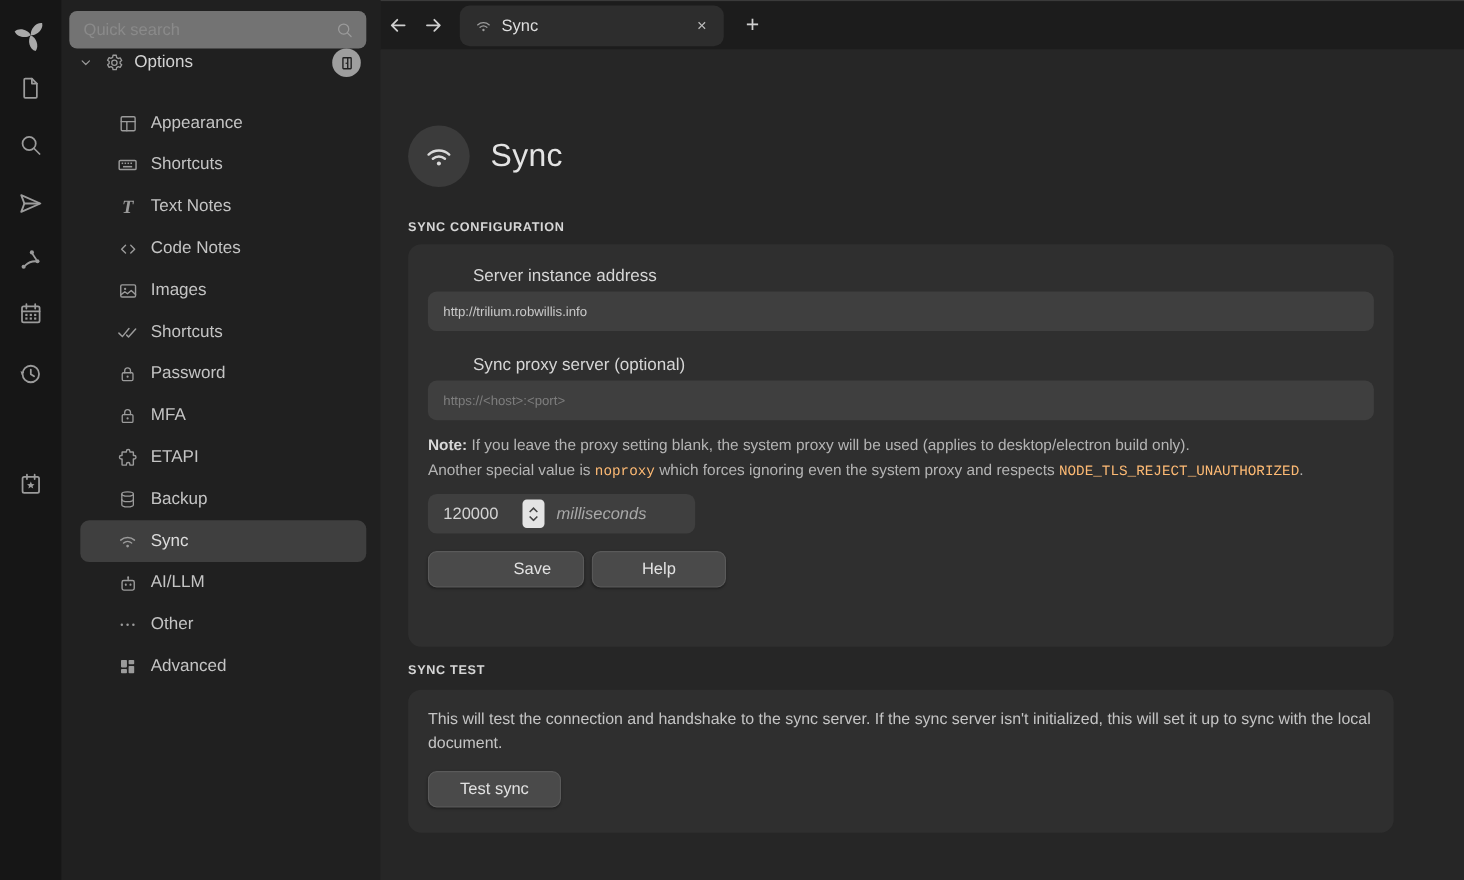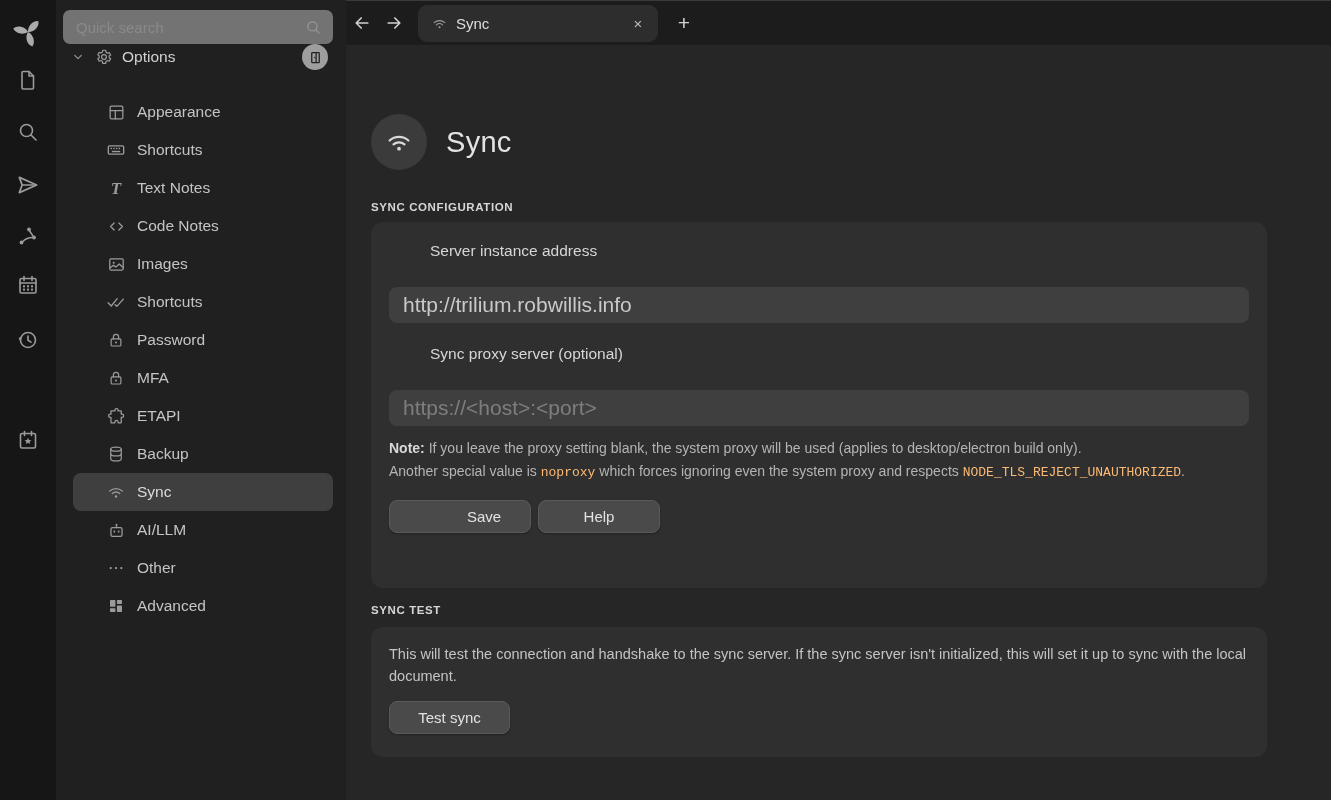--- a/index.html
+++ b/index.html
@@ -64,22 +64,22 @@
   .head-title { margin-left:19px; font-size:29px; color:#e3e3e3; letter-spacing:.3px; }
 
   .sec-head { position:absolute; left:25px; font-size:11.5px; font-weight:bold; letter-spacing:.6px; color:#d6d6d6; }
   .sec1-head { top:156px; } .sec2-head { top:559px; }
 
   .card { position:absolute; left:25px; width:896px; background:#2f2f2f; border-radius:12px; padding:20px 18px 18px 18px; }
   .card1 { top:177px; height:366px; }
   .card2 { top:582px; height:130px; padding-top:17px; }
 
   .f-label { font-size:15.5px; color:#d6d6d6; height:22px;margin-left:41px; }
-  .f-input { margin-top:23px; width:860px; height:36px; background:#3f3f3f; border:none; border-radius:8px;
-    outline:none; color:#c9c9c9; font-size:21px; padding:0 14px; font-family:"Liberation Sans", sans-serif; }
+  .f-input { margin-top:1px; width:860px; height:36px; background:#3f3f3f; border:none; border-radius:8px;
+    outline:none; color:#c9c9c9; font-size:12px; padding:0 14px; font-family:"Liberation Sans", sans-serif; }
   .f-input::placeholder { color:#7e7e7e; }
   .lbl2 { margin-top:22px; }
   .note { margin-top:11px; font-size:14px; color:#b4b4b4; line-height:23px; }
   .note b { color:#d8d8d8; }
   .code { font-family:Liberation Mono, monospace; font-size:13px; color:#fdba74; }
   .lbl3 { margin-top:15px; }
 
   .timeout-group { margin-top:9px; width:243px; height:36px; background:#3f3f3f; border-radius:8px;
     display:flex; align-items:center; }
   .timeout-val { width:86px; padding-left:14px; font-size:15px; color:#d2d2d2; background:transparent; border:none; outline:none;
@@ -385,20 +385,32 @@
     <input class="f-input" value="http://trilium.robwillis.info" style="">
 
     <div class="f-label lbl2">Sync proxy server (optional)</div>
     <input class="f-input" placeholder="https://&lt;host&gt;:&lt;port&gt;" style="">
 
     <div class="note">
       <b>Note:</b><span> If you leave the proxy setting blank, the system proxy will be used (applies to desktop/electron build only).</span><br>
       <span>Another special value is </span><span class="code">noproxy</span><span> which forces ignoring even the system proxy and respects </span><span class="code">NODE_TLS_REJECT_UNAUTHORIZED</span><span>.</span>
     </div>
 
+    <div class="timeout-group">
+      <input class="timeout-val" value="120000" style="">
+      <span class="spinner">
+        <svg width="10" height="6" viewBox="0 0 10 6">
+            <path d="M1.5 4.5L5 1l3.5 3.5" fill="none" stroke="#444" stroke-width="1.4"></path>
+          </svg>
+        <svg width="10" height="6" viewBox="0 0 10 6">
+            <path d="M1.5 1.5L5 5l3.5-3.5" fill="none" stroke="#444" stroke-width="1.4"></path>
+          </svg>
+      </span>
+      <span class="timeout-unit">milliseconds</span>
+    </div>
 
     <div class="btn-row">
       <button class="btn btn-save">Save</button>
       <button class="btn btn-help">Help</button>
     </div>
   </div>
 
   <div class="sec-head sec2-head">SYNC TEST</div>
 
   <div class="card card2">

